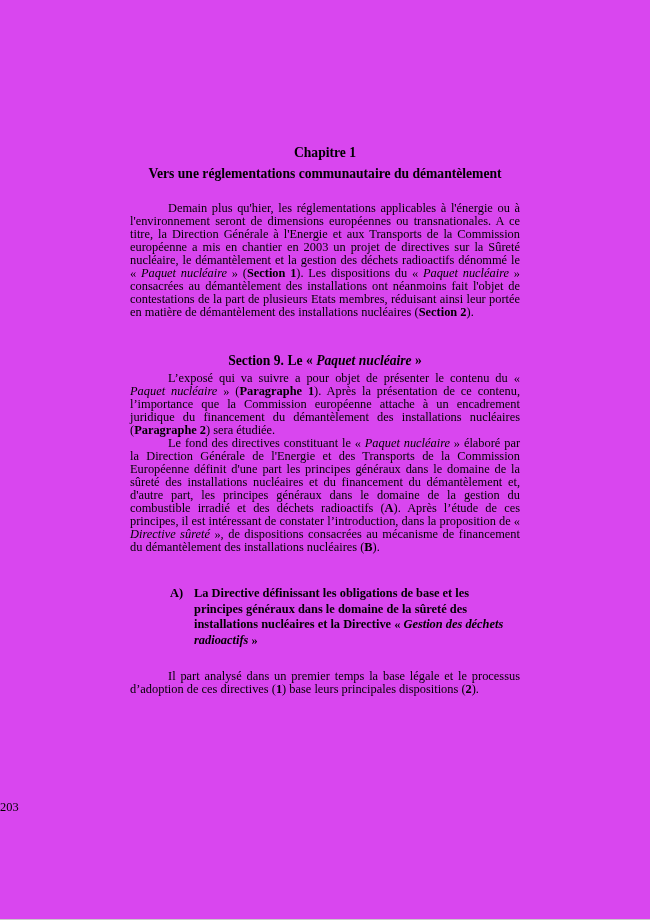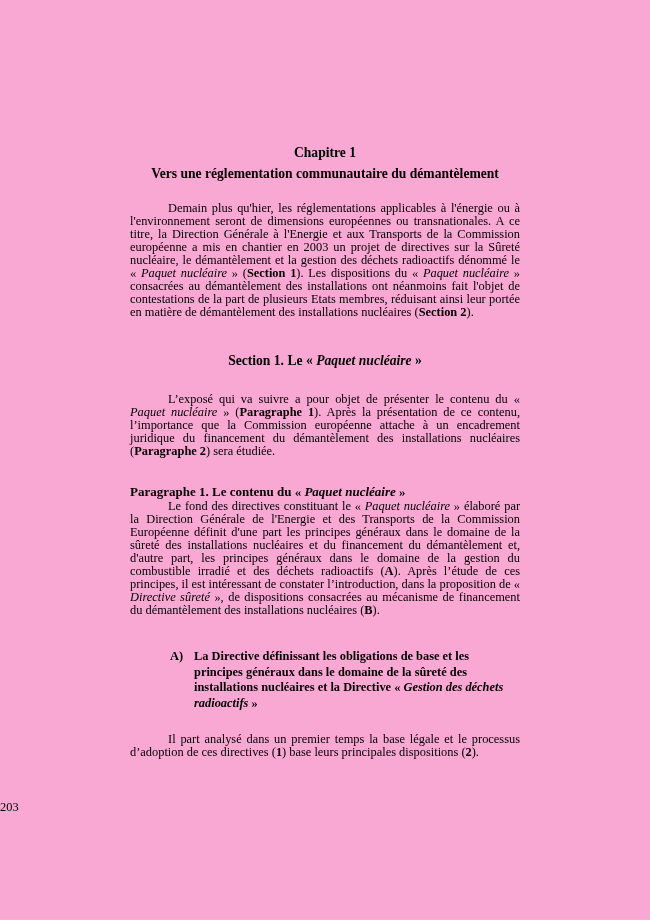--- a/index.html
+++ b/index.html
@@ -11,21 +11,21 @@
     width: 650px;
     height: 920px;
     font-family: "Liberation Serif", "DejaVu Serif", serif;
     color: #000000;
   }
   .page {
     position: relative;
     width: 650px;
     height: 920px;
     box-sizing: border-box;
-    background: #f9a8d4;
+    background: #d946ef;
     padding: 145px 130px 0 130px;
     border-bottom: 1px solid #c9c9c9;
     overflow: hidden;
   }
   .chapter-title {
     font-size: 13.6px;
     font-weight: bold;
     text-align: center;
     margin: 0;
   }
@@ -37,21 +37,21 @@
     line-height: 17px;
   }
   .body-par {
     font-size: 12.4px;
     line-height: 13px;
     text-align: justify;
     text-indent: 38px;
     margin: 0;
   }
   .par-intro        { margin-top: 20px; }
-  .par-section      { margin-top: 24px; }
+  .par-section      { margin-top: 3px; }
   .par-paragraphe   { }
   .par-subsection   { margin-top: 22px; }
   .section-heading {
     font-size: 13.6px;
     font-weight: bold;
     text-align: center;
     margin: 34px 0 0 0;
   }
   .paragraphe-heading {
     font-size: 13px;
@@ -83,30 +83,29 @@
   }
 </style>
 </head>
 <body>
 
 <div class="page">
 
   <h1 class="chapter-title">Chapitre 1</h1>
 
   <h2 class="chapter-subtitle">
-    <span>Vers une réglementation communautaire du démantèlement</span><br>
+    <span>Vers une réglementations communautaire du démantèlement</span><br>
   </h2>
 
   <p class="body-par par-intro"><span>Demain plus qu'hier, les réglementations applicables à l'énergie ou à l'environnement seront de dimensions européennes ou transnationales. A ce titre, la Direction Générale à l'Energie et aux Transports de la Commission européenne a mis en chantier en 2003 un projet de directives sur la Sûreté nucléaire, le démantèlement et la gestion des déchets radioactifs dénommé le « </span><span style="font-style: italic;">Paquet nucléaire</span><span> » (</span><span style="font-weight: bold;">Section 1</span><span>). Les dispositions du « </span><span style="font-style: italic;">Paquet nucléaire</span><span> » consacrées au démantèlement des installations ont néanmoins fait l'objet de contestations de la part de plusieurs Etats membres, réduisant ainsi leur portée en matière de démantèlement des installations nucléaires (</span><span style="font-weight: bold;">Section 2</span><span>).</span></p>
 
-  <h3 class="section-heading"><span>Section 1. Le « </span><span style="font-style: italic;">Paquet nucléaire</span><span> »</span></h3>
+  <h3 class="section-heading"><span>Section 9. Le « </span><span style="font-style: italic;">Paquet nucléaire</span><span> »</span></h3>
 
   <p class="body-par par-section"><span>L’exposé qui va suivre a pour objet de présenter le contenu du « </span><span style="font-style: italic;">Paquet nucléaire</span><span> » (</span><span style="font-weight: bold;">Paragraphe 1</span><span>). Après la présentation de ce contenu, l’importance que la Commission européenne attache à un encadrement juridique du financement du démantèlement des installations nucléaires (</span><span style="font-weight: bold;">Paragraphe 2</span><span>) sera étudiée.</span></p>
 
-  <h4 class="paragraphe-heading"><span>Paragraphe 1. Le contenu du « </span><span style="font-style: italic;">Paquet nucléaire</span><span> »</span></h4>
 
   <p class="body-par par-paragraphe"><span>Le fond des directives constituant le « </span><span style="font-style: italic;">Paquet nucléaire</span><span> » élaboré par la Direction Générale de l'Energie et des Transports de la Commission Européenne définit d'une part les principes généraux dans le domaine de la sûreté des installations nucléaires et du financement du démantèlement et, d'autre part, les principes généraux dans le domaine de la gestion du combustible irradié et des déchets radioactifs (</span><span style="font-weight: bold;">A</span><span>). Après l’étude de ces principes, il est intéressant de constater l’introduction, dans la proposition de « </span><span style="font-style: italic;">Directive sûreté</span><span> », de dispositions consacrées au mécanisme de financement du démantèlement des installations nucléaires (</span><span style="font-weight: bold;">B</span><span>).</span></p>
 
   <div class="subsection">
     <span class="subsection-label">A)</span>
     <span class="subsection-text"><span>La Directive définissant les obligations de base et les principes généraux dans le domaine de la sûreté des installations nucléaires et la Directive « </span><span style="font-style: italic;">Gestion des déchets radioactifs</span><span> »</span></span>
   </div>
 
   <p class="body-par par-subsection"><span>Il part analysé dans un premier temps la base légale et le processus d’adoption de ces directives (</span><span style="font-weight: bold;">1</span><span>) base leurs principales dispositions (</span><span style="font-weight: bold;">2</span><span>).</span></p>
 

